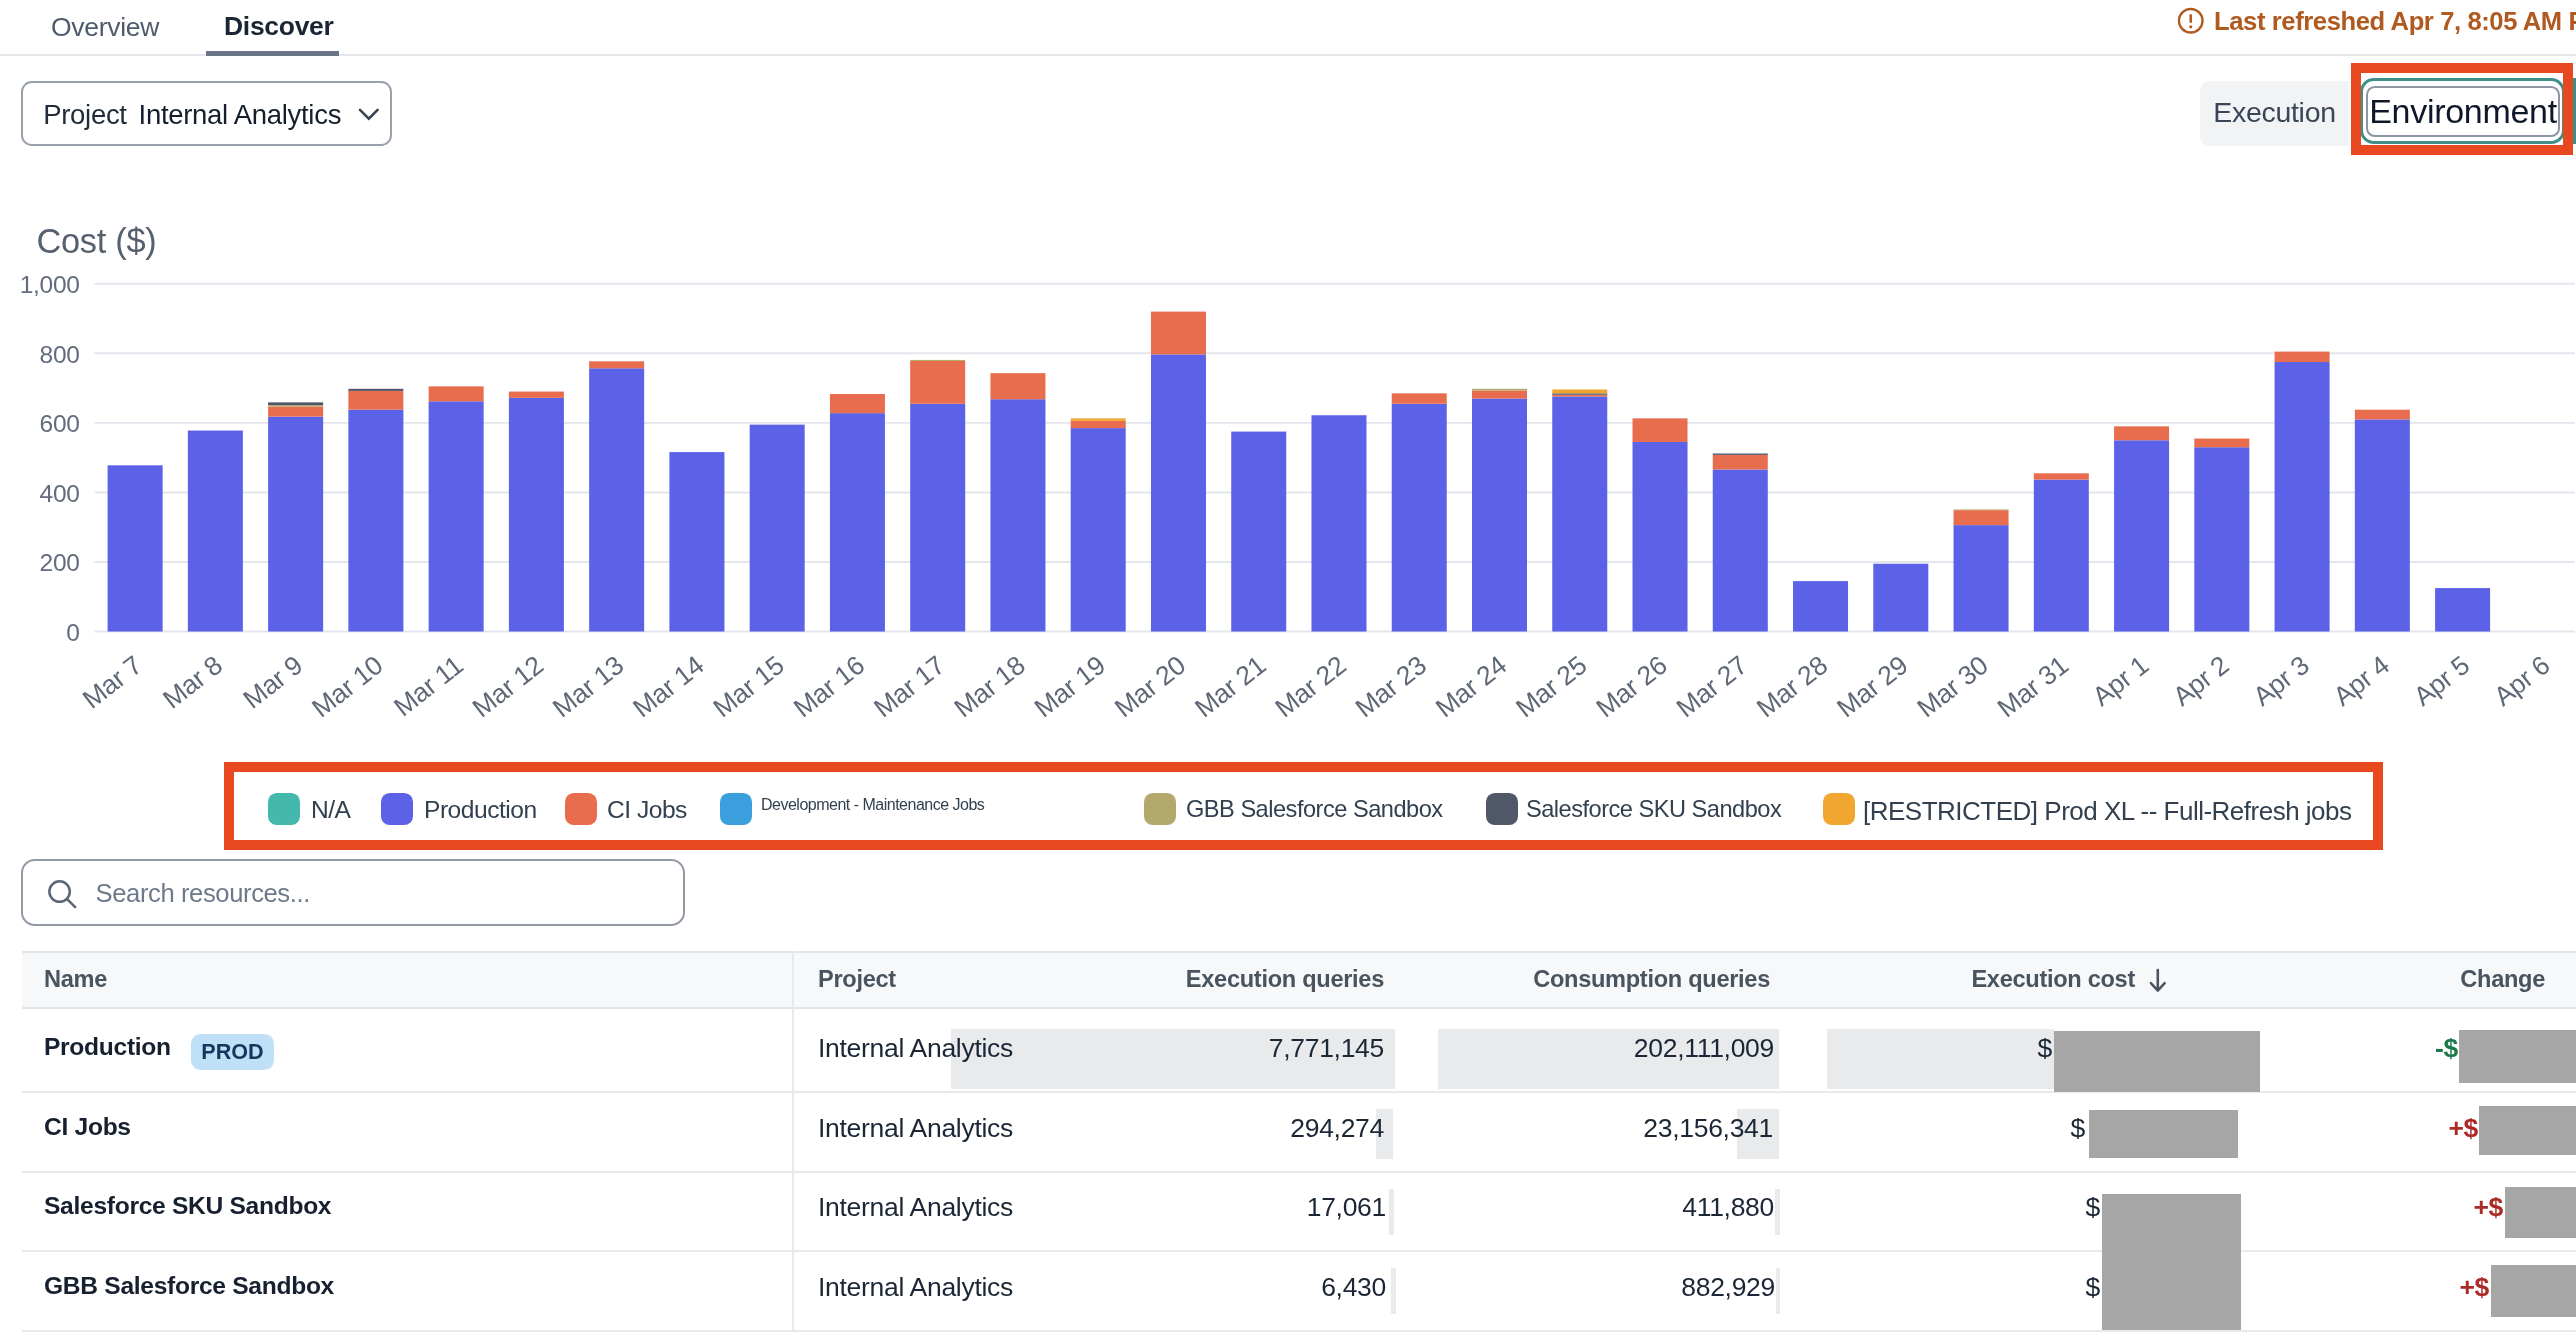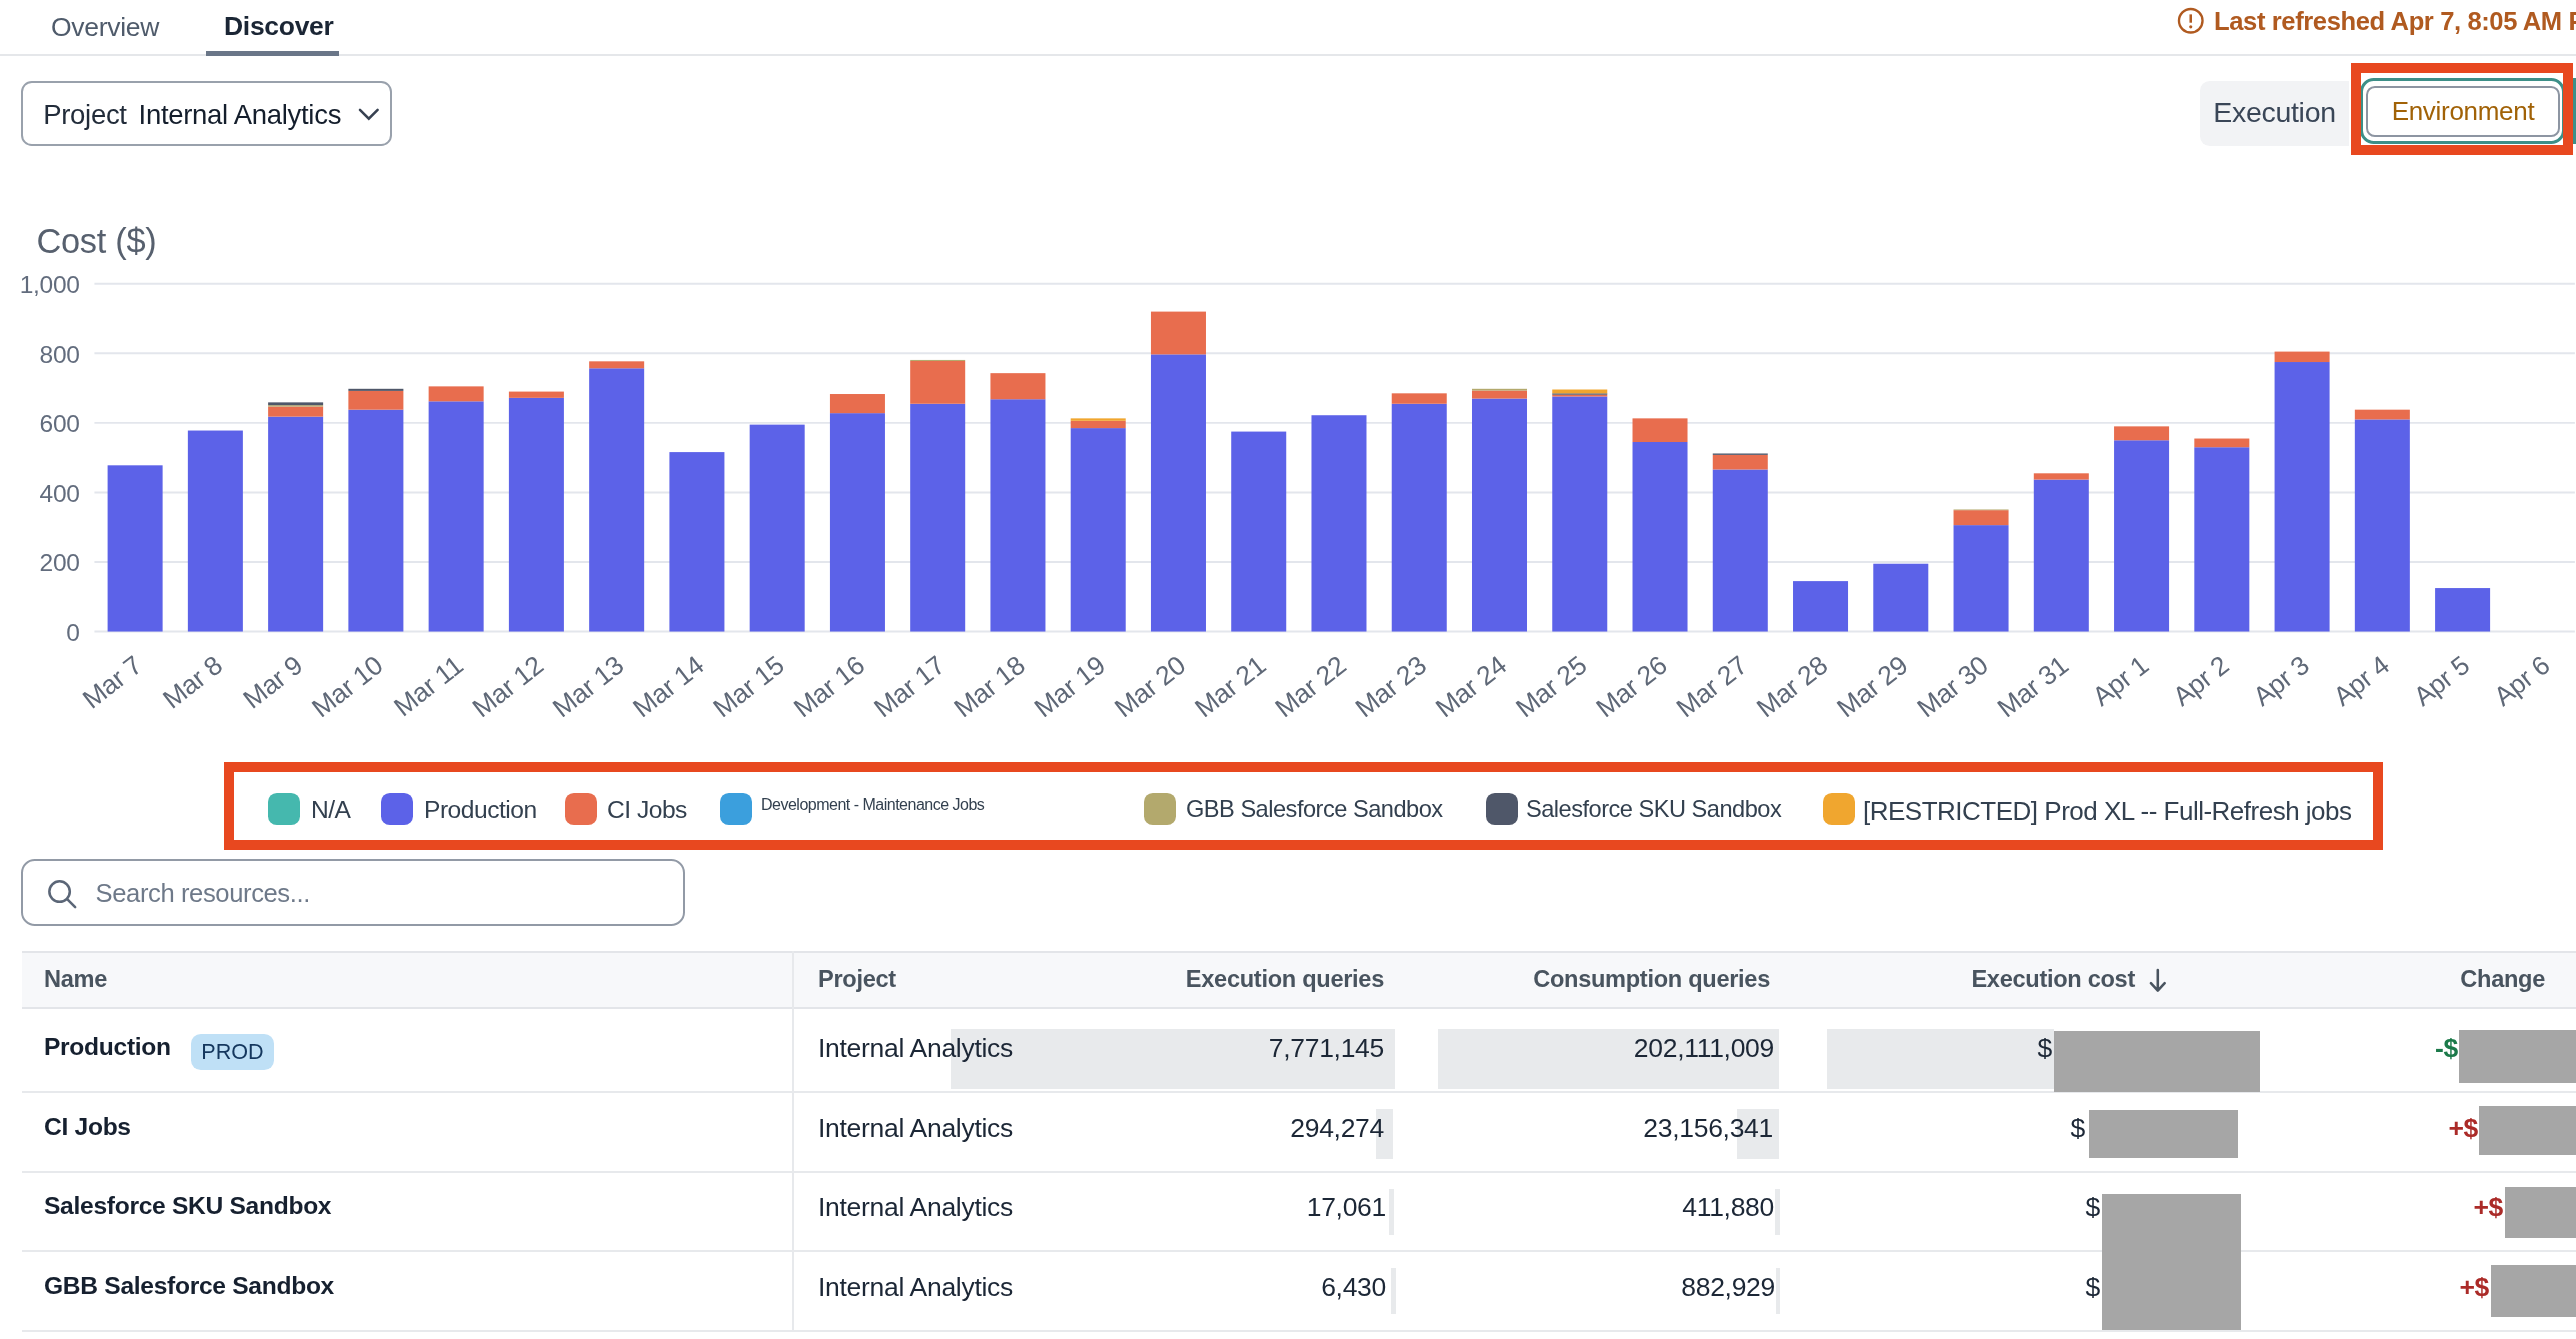--- a/index.html
+++ b/index.html
@@ -15,21 +15,21 @@
 .dd { position:absolute; left:20.6px; top:81px; width:371px; height:65px; border:2px solid #99a1ac;
   border-radius:10.8px; background:#fff; }
 .dd .p1 { position:absolute; left:20.6px; top:15.7px; font-size:27.5px; color:#222c3a; }
 .dd .p2 { position:absolute; left:116px; top:15.7px; font-size:27.5px; color:#141e2c; }
 
 .res { position:absolute; left:2200px; top:81px; width:149px; height:65px; background:#f2f3f5;
   border-radius:9.8px 0 0 9.8px; font-size:28.5px; color:#3a4657; text-align:center; line-height:63px; }
 .envring { position:absolute; left:2360px; top:78px; width:205px; height:66px; border:3.9px solid #3d8f88;
   border-radius:13.8px; background:#fff; }
 .envbtn { position:absolute; left:2366px; top:86px; width:194px; height:51px; background:#fff;
-  border:2px solid #8d95a2; border-radius:8.8px; font-size:26px; color:#a16207; text-align:center; line-height:47px; }
+  border:2px solid #8d95a2; border-radius:8.8px; font-size:34px; color:#0f172a; text-align:center; line-height:47px; }
 .redbox1 { position:absolute; left:2351px; top:63px; width:222px; height:92px; border:10.8px solid #e8481f; z-index:30; }
 .tealsliver { position:absolute; left:2573px; top:78px; width:2.9px; height:66px; background:#3d8f88; z-index:31; }
 
 .lastr { position:absolute; left:2214px; top:6.9px; font-size:25.6px; font-weight:bold; color:#b05a20; white-space:nowrap; letter-spacing:-0.4px; }
 .lricon { position:absolute; left:2177px; top:6.9px; width:27.5px; height:27.5px; }
 
 .redbox2 { position:absolute; left:224px; top:762px; width:2159px; height:88px; border:10.8px solid #e8481f; z-index:30; }
 .sw { position:absolute; top:793px; width:32px; height:32px; border-radius:8.8px; }
 .lt { position:absolute; top:796px; color:#33404f; letter-spacing:-0.5px; }
 
@@ -41,21 +41,21 @@
 .vline { position:absolute; left:792px; top:951px; width:2px; height:380px; background:#e7e9ec; }
 .rowline { position:absolute; left:21.6px; width:2554px; height:2px; background:#e7e9ec; }
 .hc { position:absolute; font-size:23.6px; font-weight:bold; color:#49545f; top:966px; }
 .hr-r { transform:translateX(-100%); }
 .cell { position:absolute; font-size:26.5px; color:#1c2736; }
 .cell-r { transform:translateX(-100%); }
 .nm { position:absolute; left:44px; font-size:24.6px; font-weight:bold; color:#16202f; }
 .hl { position:absolute; background:#e8eaec; }
 .redact { position:absolute; background:#a6a6a6; }
 .badge { position:absolute; left:191px; width:83px; height:36px; background:#bfe0f6; border-radius:9.8px;
-  font-size:21.6px; font-weight:normal; color:#14375e; text-align:center; line-height:36px; letter-spacing:0; }
+  font-size:21.6px; font-weight:bold; color:#14375e; text-align:center; line-height:36px; letter-spacing:0; }
 .chg-neg { position:absolute; font-size:26.5px; font-weight:bold; color:#1c7a4a; }
 .chg-pos { position:absolute; font-size:26.5px; font-weight:bold; color:#ab2b28; }
 .dollar { position:absolute; font-size:26.5px; color:#1c2736; }
 </style>
 </head>
 <body>
 <div class="tab1">Overview</div>
 <div class="tab2">Discover</div>
 <div class="tab-line"></div>
 <div class="tab-under"></div>

